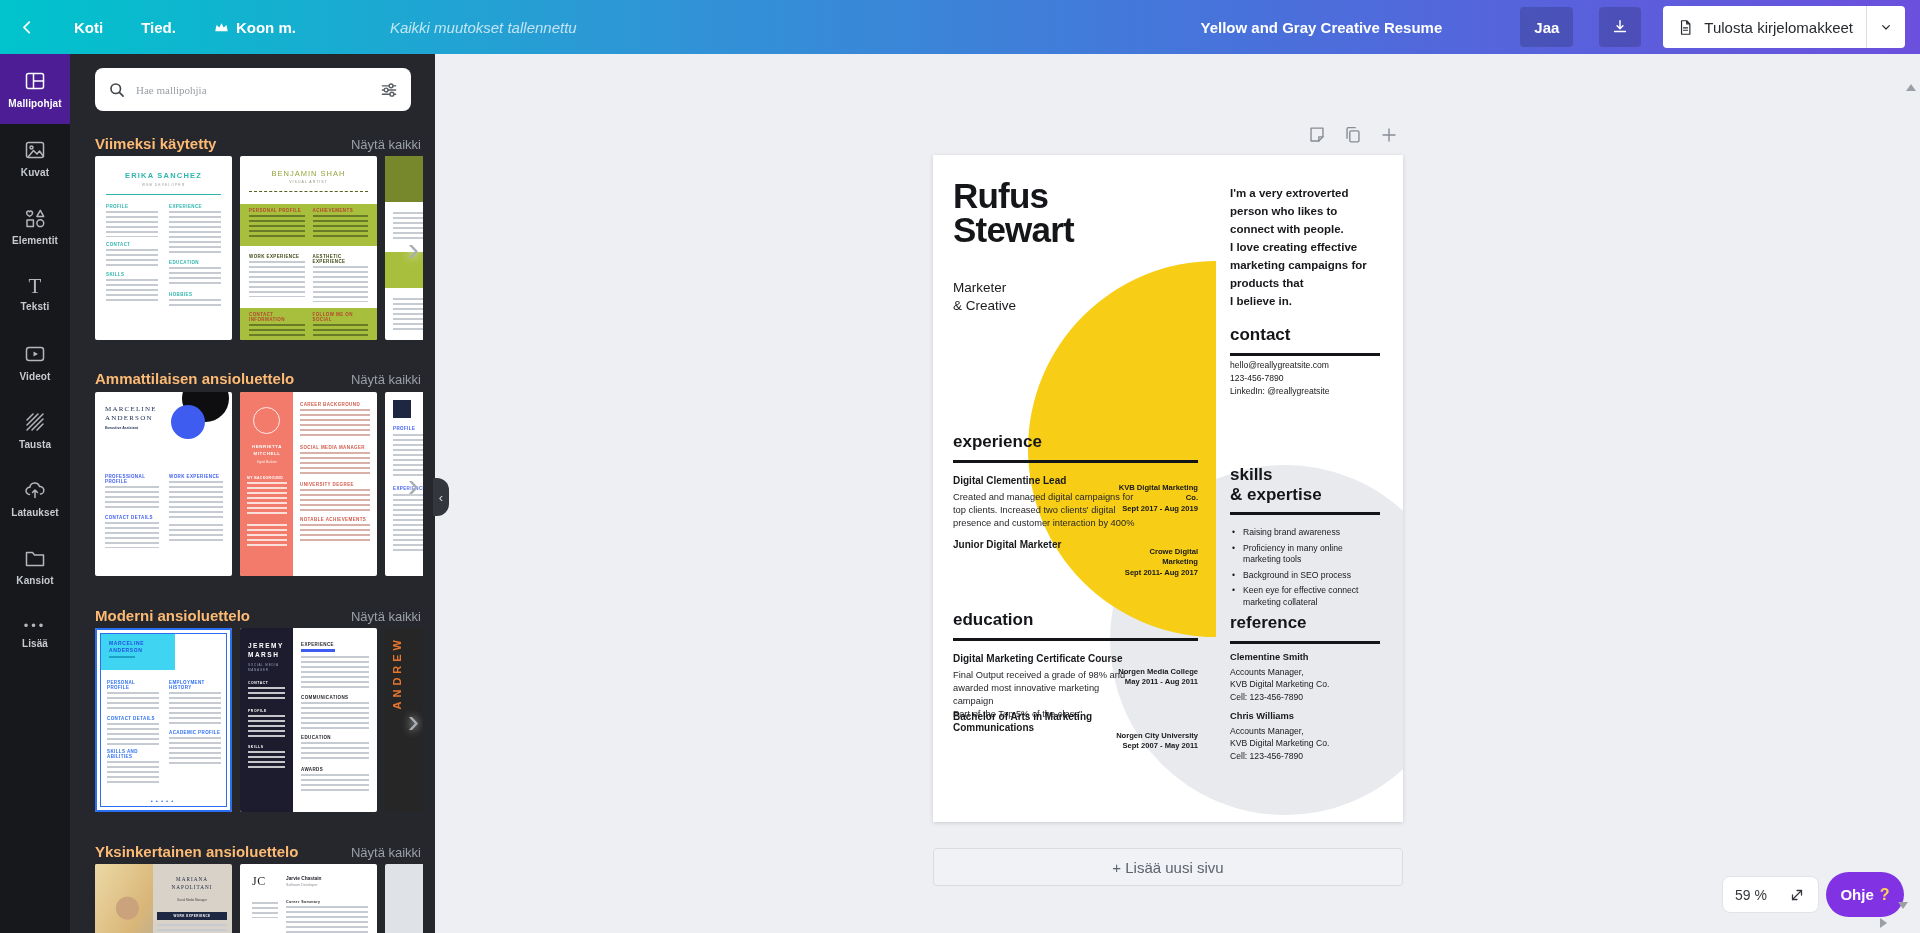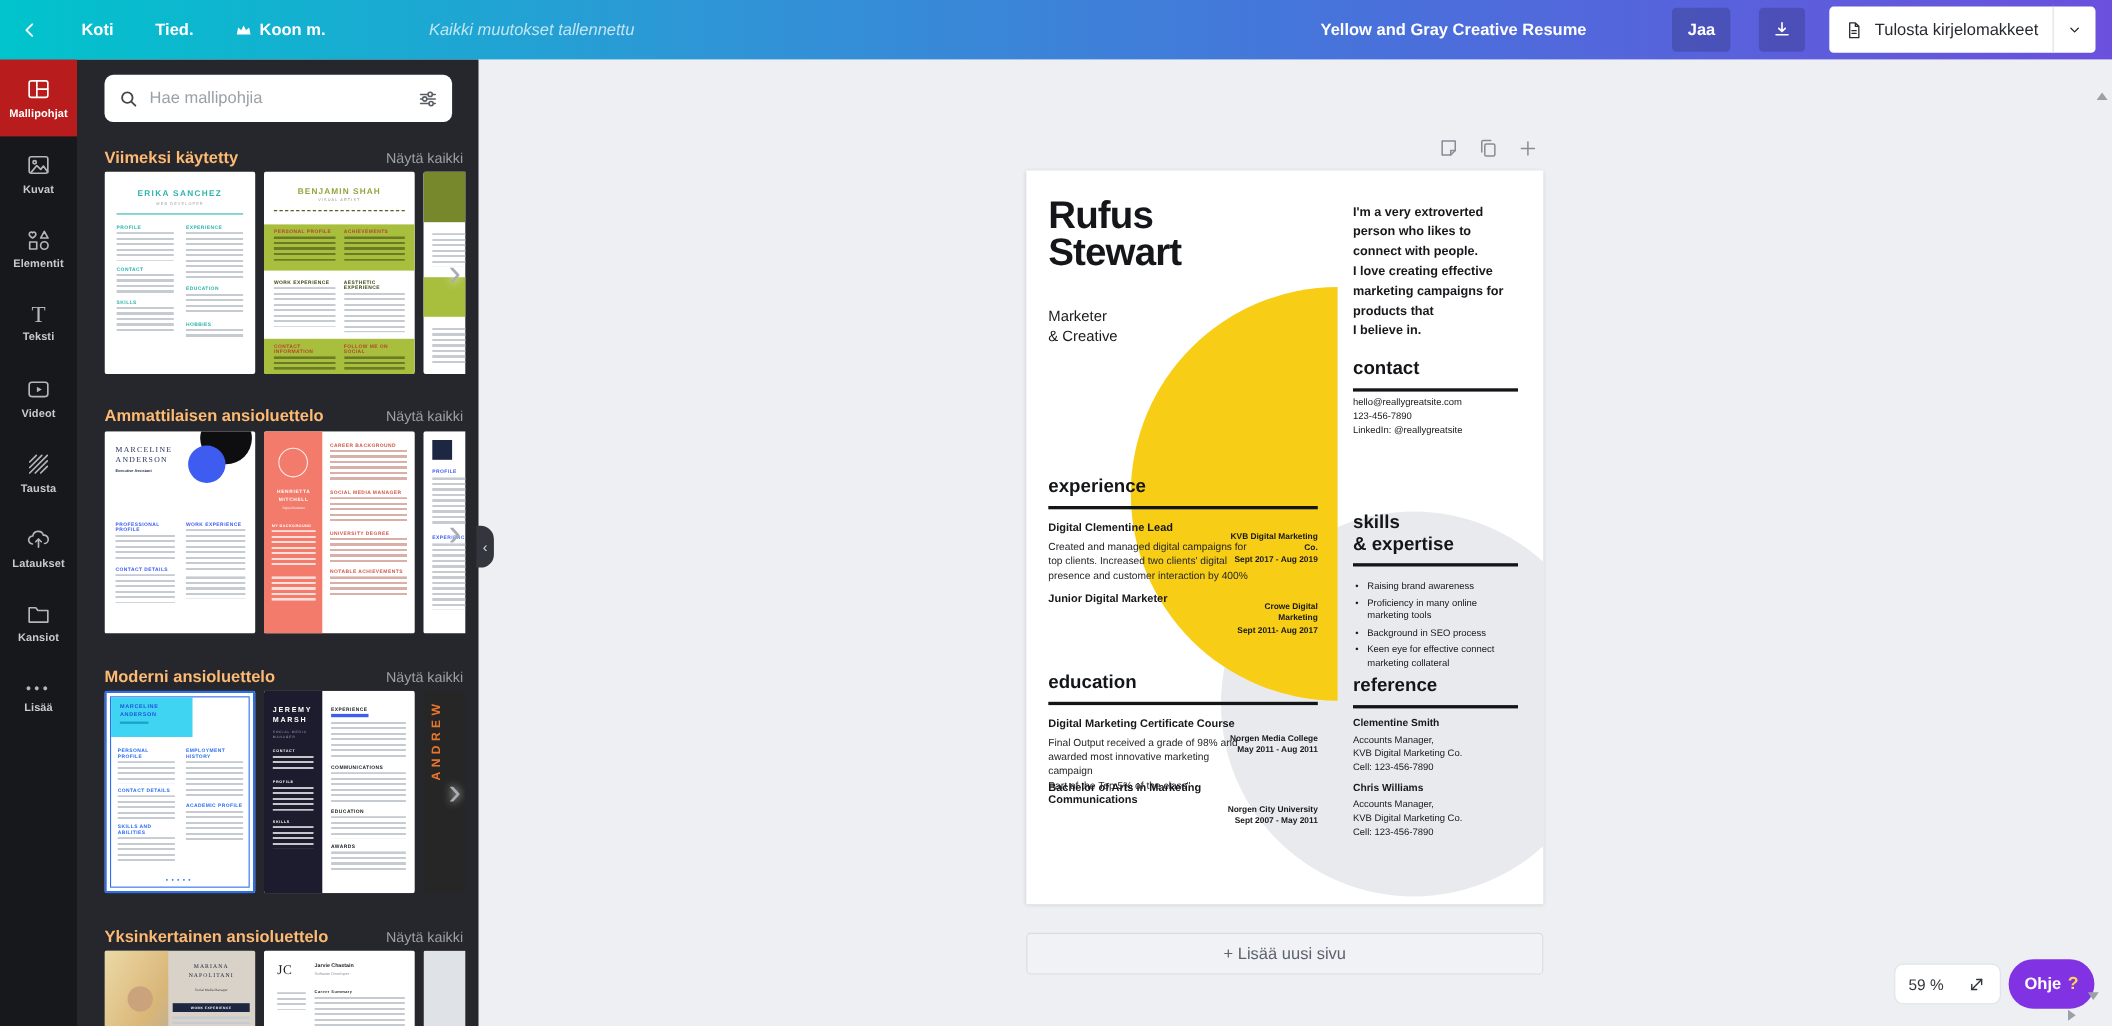--- a/index.html
+++ b/index.html
@@ -20,49 +20,49 @@
 .btn-dl{margin-left:26px;padding:0 11px}
 .btn-print{background:#fff;height:42px;border:none;border-radius:4px;display:flex;align-items:center;margin-left:22px;padding-left:13px;color:#272b30;font-size:15px;font-weight:500;cursor:pointer;font-family:inherit}
 .btn-print .lbl{margin-left:9px}
 .bp-div{width:1px;height:42px;background:#dcdee3;margin-left:13px}
 .bp-chev{width:38px;display:flex;justify-content:center;align-items:center;height:42px}
 
 .rail{position:absolute;left:0;top:54px;width:70px;bottom:0;background:#17181b;display:flex;flex-direction:column;z-index:15}
 .rail-item{height:68px;display:flex;flex-direction:column;align-items:center;justify-content:center;gap:5px;cursor:pointer;flex:0 0 auto}
 .rail-item .lbl{font-size:10px;color:#c7cacf;font-weight:700;letter-spacing:.1px}
 .rail-item svg{stroke:#b3b6bc;fill:none;stroke-width:1.5;stroke-linecap:round;stroke-linejoin:round}
-.rail-item.active{background:#b91c1c;height:70px}
+.rail-item.active{background:#4c1d95;height:70px}
 .rail-item.active .lbl{color:#fff}
 .rail-item.active svg{stroke:#fff}
 .rail-t{font-family:"Liberation Serif",serif;font-size:21px;color:#b3b6bc;line-height:20px;font-weight:400}
 .rail-dots{color:#b3b6bc;font-size:13px;letter-spacing:3px;line-height:14px}
 
 .panel{position:absolute;left:70px;top:54px;width:365px;bottom:0;background:#25272c;overflow:hidden;z-index:14}
 .searchbox{position:absolute;left:25px;top:14px;width:316px;height:43px;background:#fff;border-radius:8px;display:flex;align-items:center;padding:0 12px;gap:9px}
-.searchbox input{border:none;outline:none;flex:1;font-size:15px;color:#4c1d95;font-family:Liberation Sans, sans-serif;min-width:0}
+.searchbox input{border:none;outline:none;flex:1;font-size:11px;color:#4c1d95;font-family:Liberation Serif, serif;min-width:0}
 .searchbox input::placeholder{color:#9aa0a6}
 .sec-head{position:absolute;left:25px;right:14px;display:flex;justify-content:space-between;align-items:baseline}
 .sec-title{color:#fdba74;font-weight:700;font-size:15px}
 .sec-link{color:#9aa0a6;font-size:13px;cursor:pointer;text-decoration:none}
 .trow{position:absolute;left:25px;width:328px;height:184px;display:flex;gap:8px;overflow:hidden}
 .row-chev{position:absolute;right:4px;top:50%;transform:translateY(-50%);color:#a9adb4;font-size:34px;line-height:1;cursor:pointer;z-index:3;text-shadow:0 0 8px rgba(255,255,255,.9)}
 .tcard{flex:0 0 137px;height:184px;background:#fff;border-radius:2px;position:relative;overflow:hidden;cursor:pointer}
 .ln{background:repeating-linear-gradient(to bottom,#c6cbd2 0 2px,transparent 2px 5px)}
 .lnw{background:repeating-linear-gradient(to bottom,rgba(255,255,255,.75) 0 2px,transparent 2px 5px)}
 .lnk{background:repeating-linear-gradient(to bottom,rgba(30,40,10,.45) 0 2px,transparent 2px 5px)}
 .mh{font-weight:700;font-size:4.5px;letter-spacing:.4px;margin:0 0 2px}
 
 .e-name{margin-top:15px;text-align:center;color:#2fb5ae;font-size:7.5px;font-weight:700;letter-spacing:1.2px}
 .e-sub{margin-top:3px;text-align:center;color:#9aa49f;font-size:3.5px;letter-spacing:1px}
 .e-hr{height:1px;background:#2fb5ae;margin:7px 11px 0}
 .e-col{position:absolute;top:48px;width:52px}
 .e-col .ln{margin-bottom:5px}
 .t-teal{color:#2fb5ae}
 
-.b-name{margin-top:13px;text-align:center;color:#93a53c;font-size:7.5px;font-weight:700;letter-spacing:1px}
+.b-name{margin-top:13px;text-align:center;color:#93a53c;font-size:7.5px;font-weight:400;letter-spacing:1px}
 .b-sub{margin-top:2px;text-align:center;color:#8f9579;font-size:3.5px;letter-spacing:1px}
 .b-dash{border-top:1px dashed #54621f;margin:7px 9px 0}
 .b-band{position:absolute;left:0;width:100%;background:#a8bf3e;padding:4px 9px;display:flex;gap:8px}
 .b-band .mh{color:#b5472f}
 .b-mid{position:absolute;left:9px;top:98px;width:119px;display:flex;gap:8px}
 .b-mid .mh{color:#3c4a12}
 
 .mp-name{font-family:"Liberation Serif",serif;margin:13px 0 0 10px;color:#1d2c54;font-size:7px;letter-spacing:1.2px;line-height:1.3}
 .mp-sub{margin:3px 0 0 10px;color:#1d2c54;font-size:3.5px;font-weight:700}
 .mp-black{position:absolute;top:-17px;right:3px;width:47px;height:47px;border-radius:50%;background:#0e0e10}

